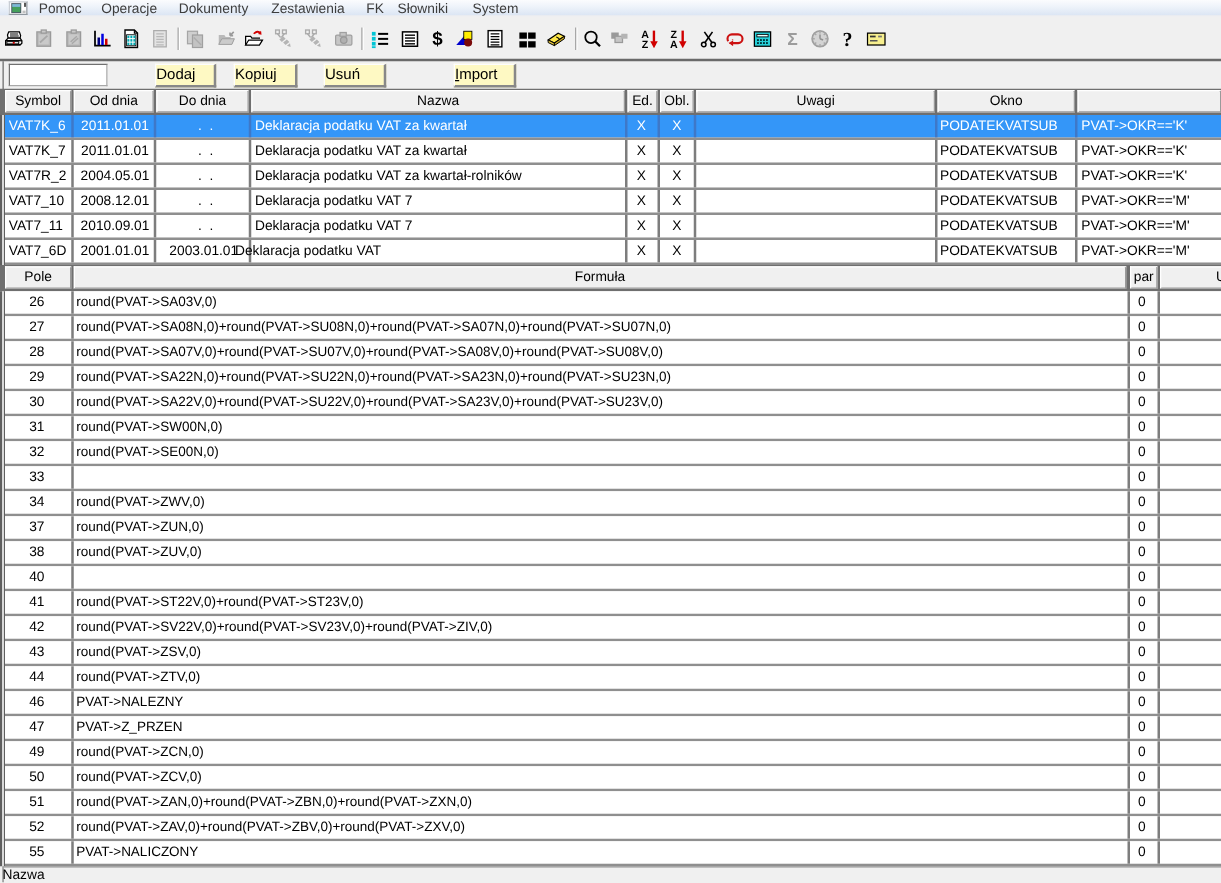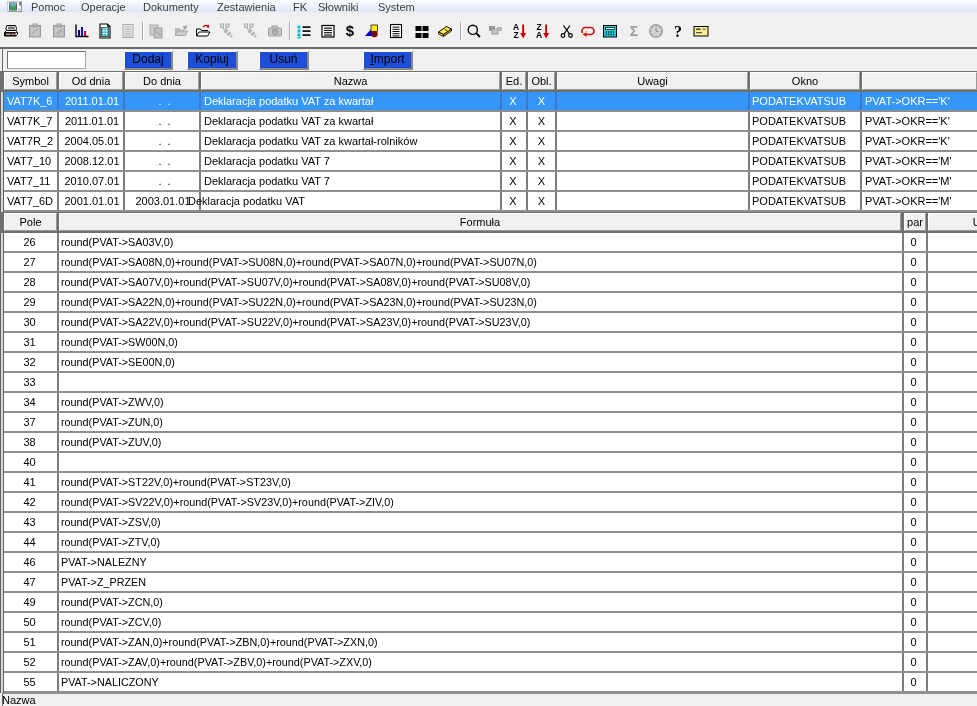--- a/index.html
+++ b/index.html
@@ -7,22 +7,22 @@
  background:linear-gradient(180deg,#fbfcfe 0%,#eef3fa 45%,#dce6f4 100%);
  border-bottom:1px solid #e9ecf1;}
 .mi{position:absolute;top:1px;font-size:11px;color:#3d3d3d;}
 #toolbar{position:absolute;left:0;top:14px;width:977px;height:32px;background:#f0f0f0;}
 .ti{position:absolute;top:9px;}
 .tsep{position:absolute;top:8px;height:18px;width:2px;border-left:1px solid #a7a7a7;border-right:1px solid #fff;}
 #paneltop{position:absolute;left:0;top:47px;width:977px;height:2px;background:#6a6a6a;}
 #panelleft{position:absolute;left:2px;top:49px;width:1px;height:657px;background:#6a6a6a;}
 #inputbox{position:absolute;left:7px;top:51px;width:79px;height:18px;background:#fff;
  border:1px solid #707070;border-bottom-color:#a8a8a8;border-right-color:#a8a8a8;}
-.btn{position:absolute;top:51px;height:19px;background:#1d4ed8;color:#000;
- font-size:12px;text-align:center;line-height:15px;
+.btn{position:absolute;top:51px;height:19px;background:#fef9c3;color:#000;
+ font-size:12px;text-align:left;line-height:15px;
  border-top:1px solid #fdfdfd;border-left:1px solid #fdfdfd;
  border-right:2px solid #888;border-bottom:2px solid #888;}
 .hband{position:absolute;left:0;width:977px;height:21px;background:#6f6f6f;}
 .hc{position:absolute;top:1px;height:18px;background:#f0f0f0;font-size:11px;color:#000;
  text-align:center;line-height:17px;
  border-top:1px solid #fff;border-left:1px solid #fff;
  border-right:1px solid #9a9a9a;border-bottom:1px solid #9a9a9a;}
 .lstrip{position:absolute;left:0;width:4px;
  background:linear-gradient(90deg,#5f5f5f 0px,#5f5f5f 1.5px,#d9d9d9 1.5px,#d9d9d9 3px,#5f5f5f 3px,#5f5f5f 4px);}
 .row{position:absolute;left:4px;width:973px;height:18px;background:#fff;font-size:11px;color:#000;}
@@ -359,21 +359,21 @@
 <div class="row" style="top:172px">
     <span class="vl" style="left:53px"></span>
     <span class="vl" style="left:119px"></span>
     <span class="vl" style="left:195px"></span>
     <span class="vl" style="left:496px"></span>
     <span class="vl" style="left:522px"></span>
     <span class="vl" style="left:551px"></span>
     <span class="vl" style="left:744px"></span>
     <span class="vl" style="left:856px"></span>
     <span class="cell" style="left:3px;width:50px">VAT7_11</span>
-    <span class="cell ctr" style="left:55px;width:66px">2010.07.01</span>
+    <span class="cell ctr" style="left:55px;width:66px">2010.09.01</span>
     <span class="cell ctr" style="left:121px;width:76px">&nbsp;.&nbsp;&nbsp;.</span>
     <span class="cell" style="left:200px;width:295px">Deklaracja podatku VAT 7</span>
     <span class="cell ctr" style="left:496px;width:26px">X</span>
     <span class="cell ctr" style="left:524px;width:27px">X</span>
     <span class="cell" style="left:748px;width:106px">PODATEKVATSUB</span>
     <span class="cell" style="left:861px;width:112px">PVAT-&gt;OKR=='M'</span>
   </div>
 <div class="rsep" style="top:190px"></div>
 <div class="row" style="top:192px">
     <span class="vl" style="left:53px"></span>

